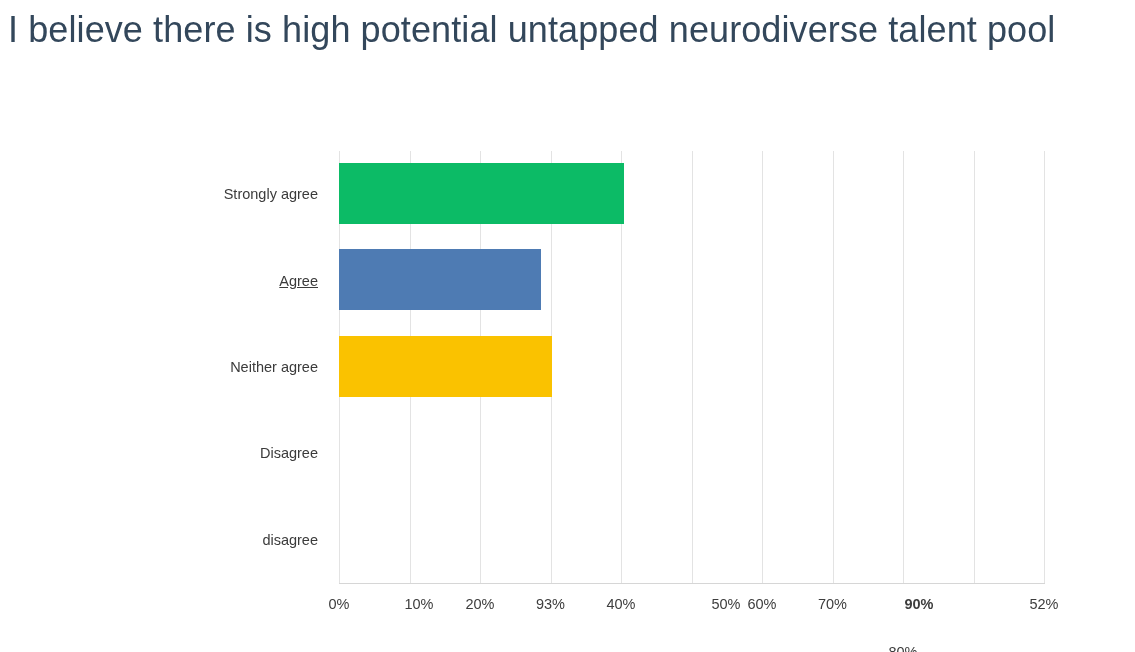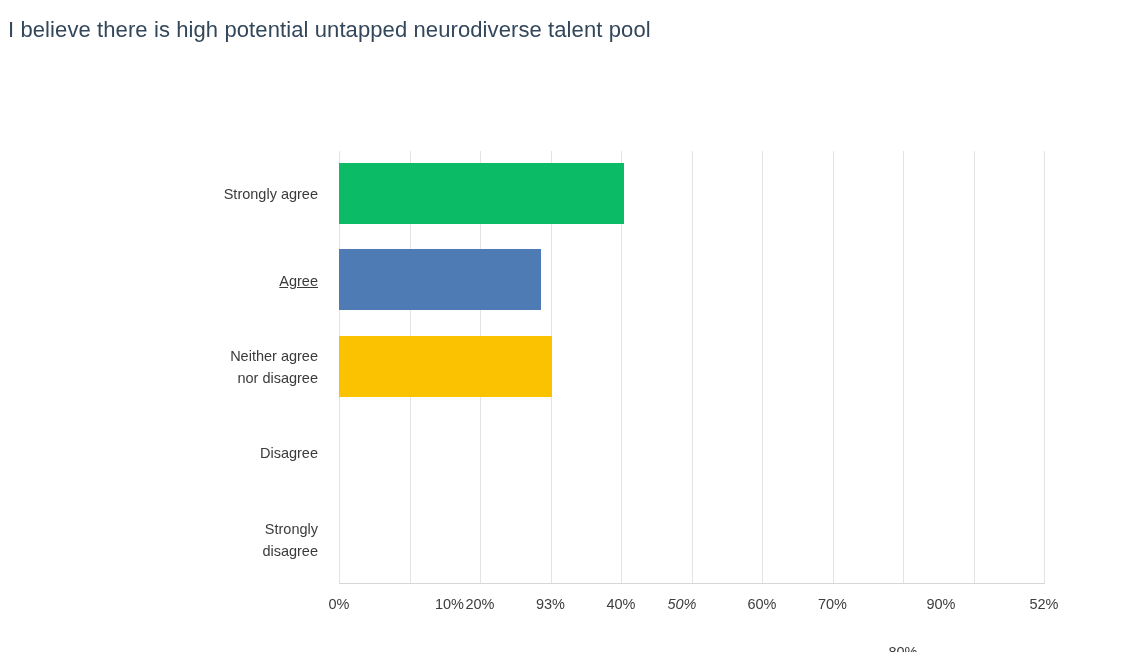--- a/index.html
+++ b/index.html
@@ -15,21 +15,21 @@
     font-family: "Liberation Sans", sans-serif;
     -webkit-font-smoothing: antialiased;
   }
 
   
   #chart-title {
     position: absolute;
     left: 8px;
     top: 10px;
     width: 1120px;
-    font-size: 22px;
+    font-size: 36px;
     font-weight: 400;
     line-height: 40px;
     color: #33475b;
     white-space: nowrap;
     letter-spacing: 0.1px;
   }
   #chart-subtitle {
     position: absolute;
     left: 88px;
     top: 62px;
@@ -145,36 +145,34 @@
   <div id="axis-bottom"></div>
   <div id="cat-labels">
       <div class="cat-label-inner" style="top: 194.2px;">
         <div>Strongly agree</div>
       </div>
       <div class="cat-label-inner" style="top: 280.6px; text-decoration: underline;">
         <div>Agree</div>
       </div>
       <div class="cat-label-inner" style="top: 367px;">
         <div>Neither agree</div>
-        <div>nor disagree</div>
       </div>
       <div class="cat-label-inner" style="top: 453.4px;">
         <div>Disagree</div>
       </div>
       <div class="cat-label-inner" style="top: 539.8px;">
-        <div>Strongly</div>
         <div>disagree</div>
       </div>
     </div>
   <div id="tick-labels">
       <div class="tick-label" style="left: 339px;">0%</div>
-      <div class="tick-label" style="left: 429px; text-align: right;">10%</div>
+      <div class="tick-label" style="left: 419px;">10%</div>
       <div class="tick-label" style="left: 480px;">20%</div>
       <div class="tick-label" style="left: 550.5px;">93%</div>
       <div class="tick-label" style="left: 621px;">40%</div>
-      <div class="tick-label" style="left: 682px; font-style: italic;">50%</div>
+      <div class="tick-label" style="left: 726px;">50%</div>
       <div class="tick-label" style="left: 762px;">60%</div>
       <div class="tick-label" style="left: 832.5px;">70%</div>
       <div class="tick-label" style="left: 903px; margin-top: 48px;">80%</div>
-      <div class="tick-label" style="left: 941px;">90%</div>
+      <div class="tick-label" style="left: 919px; font-weight: bold;">90%</div>
       <div class="tick-label" style="left: 1044px;">52%</div>
     </div>
 </div>
 
 </body></html>

